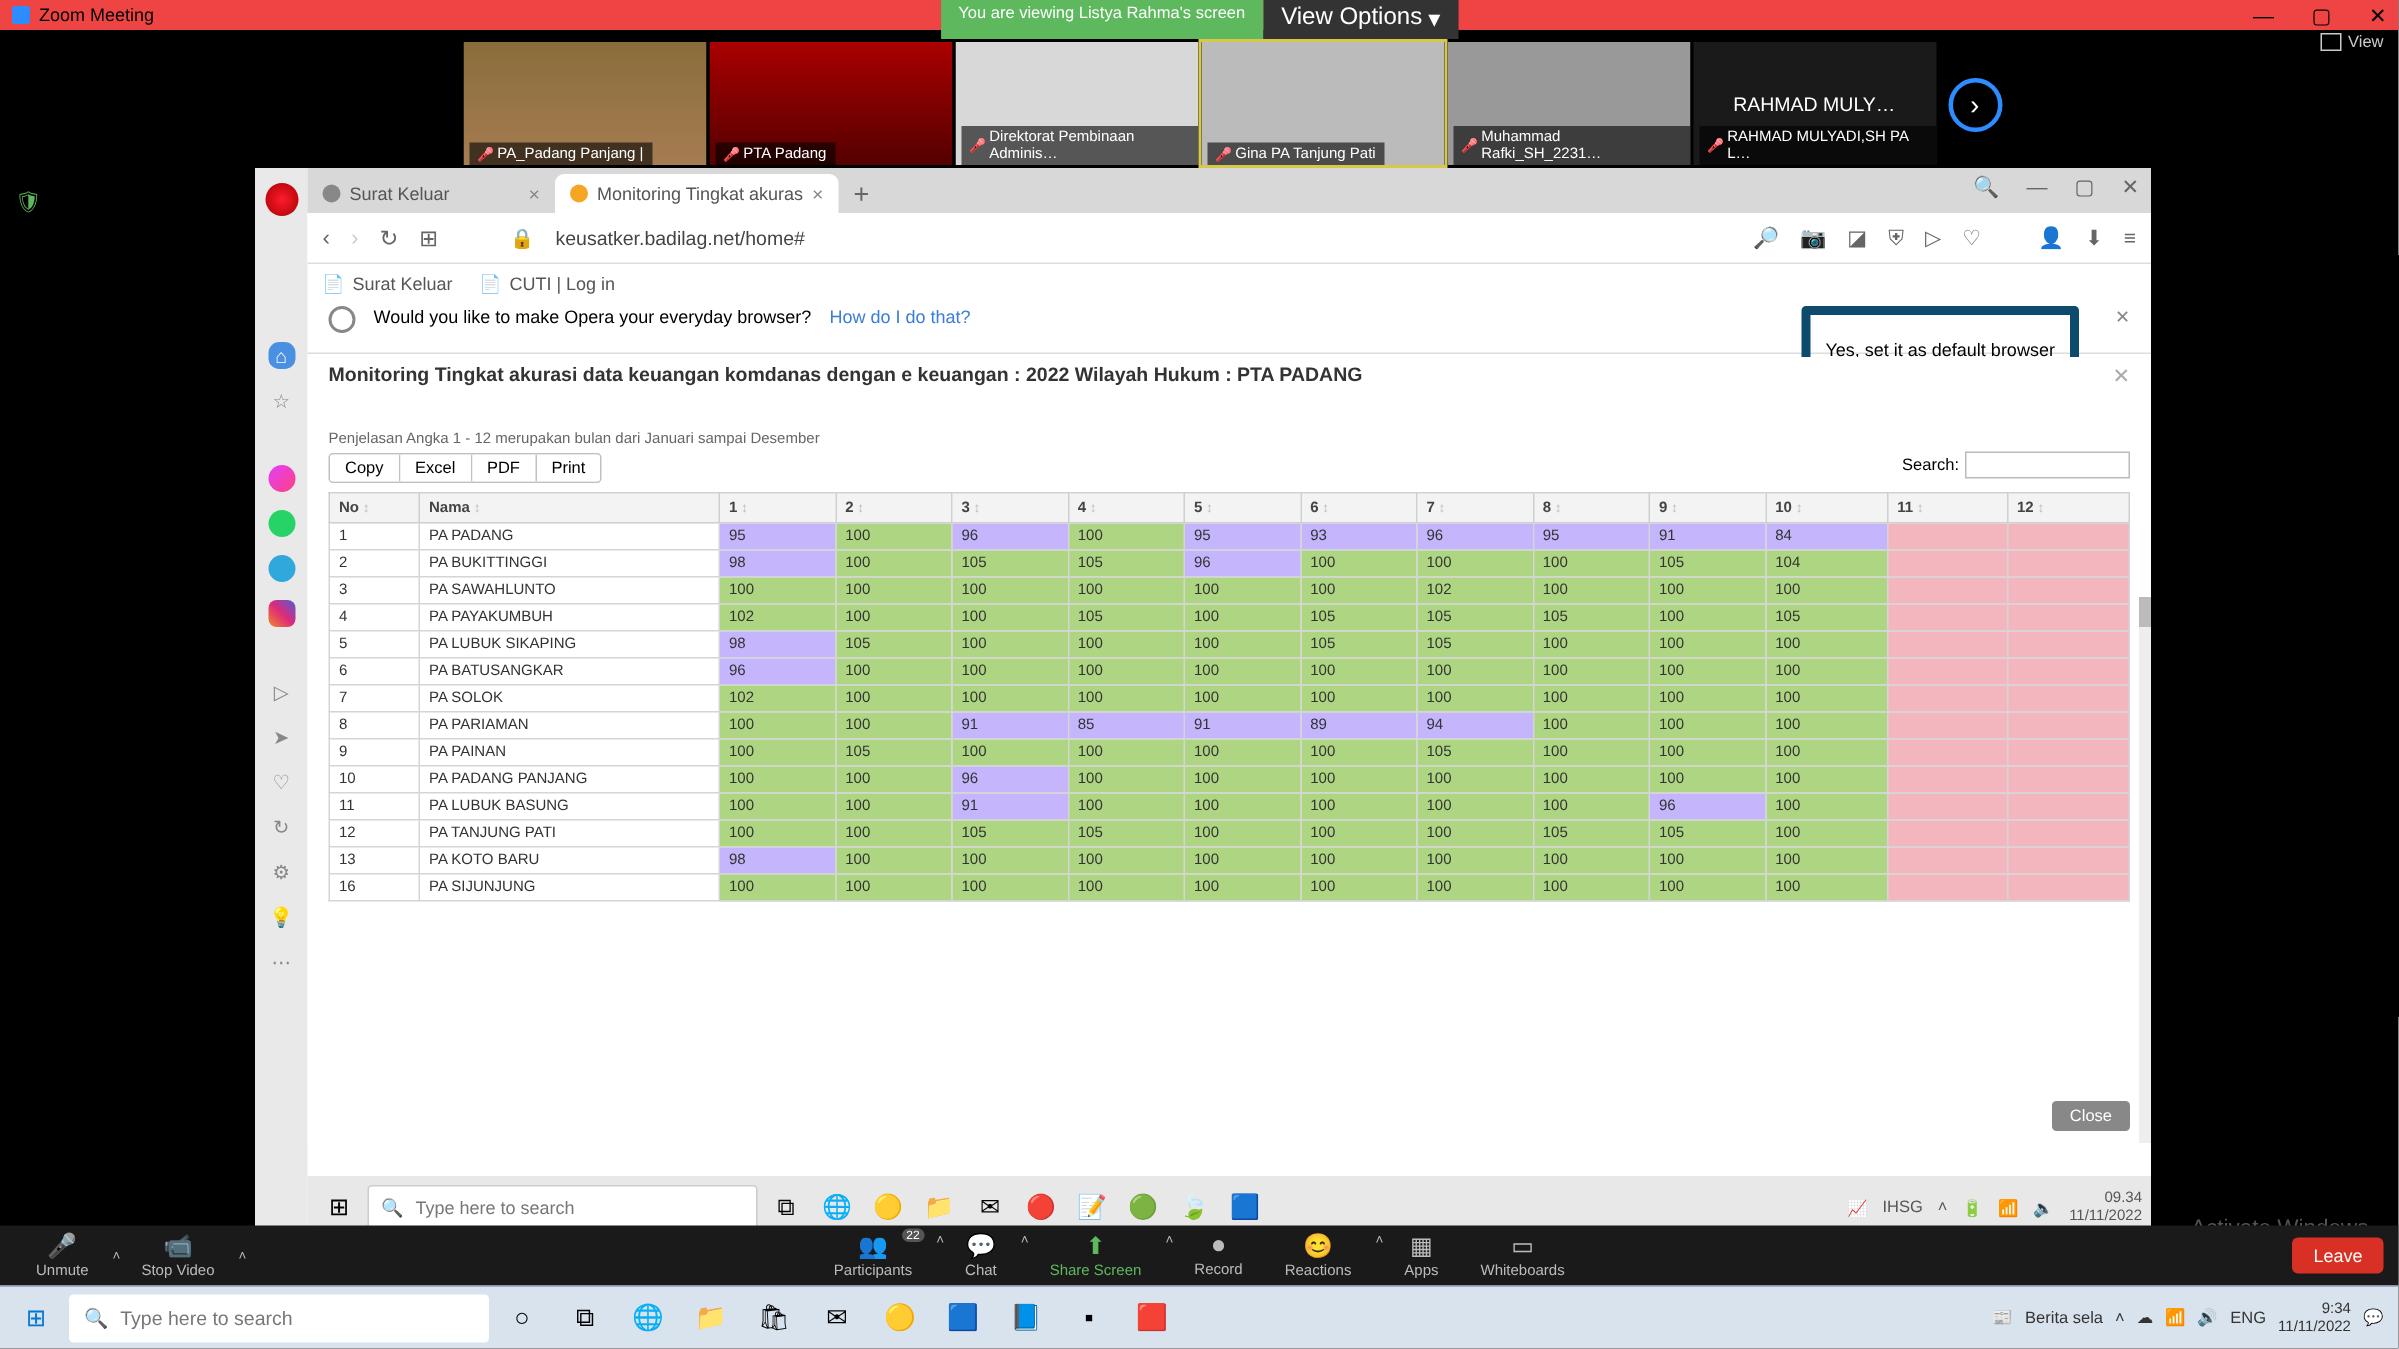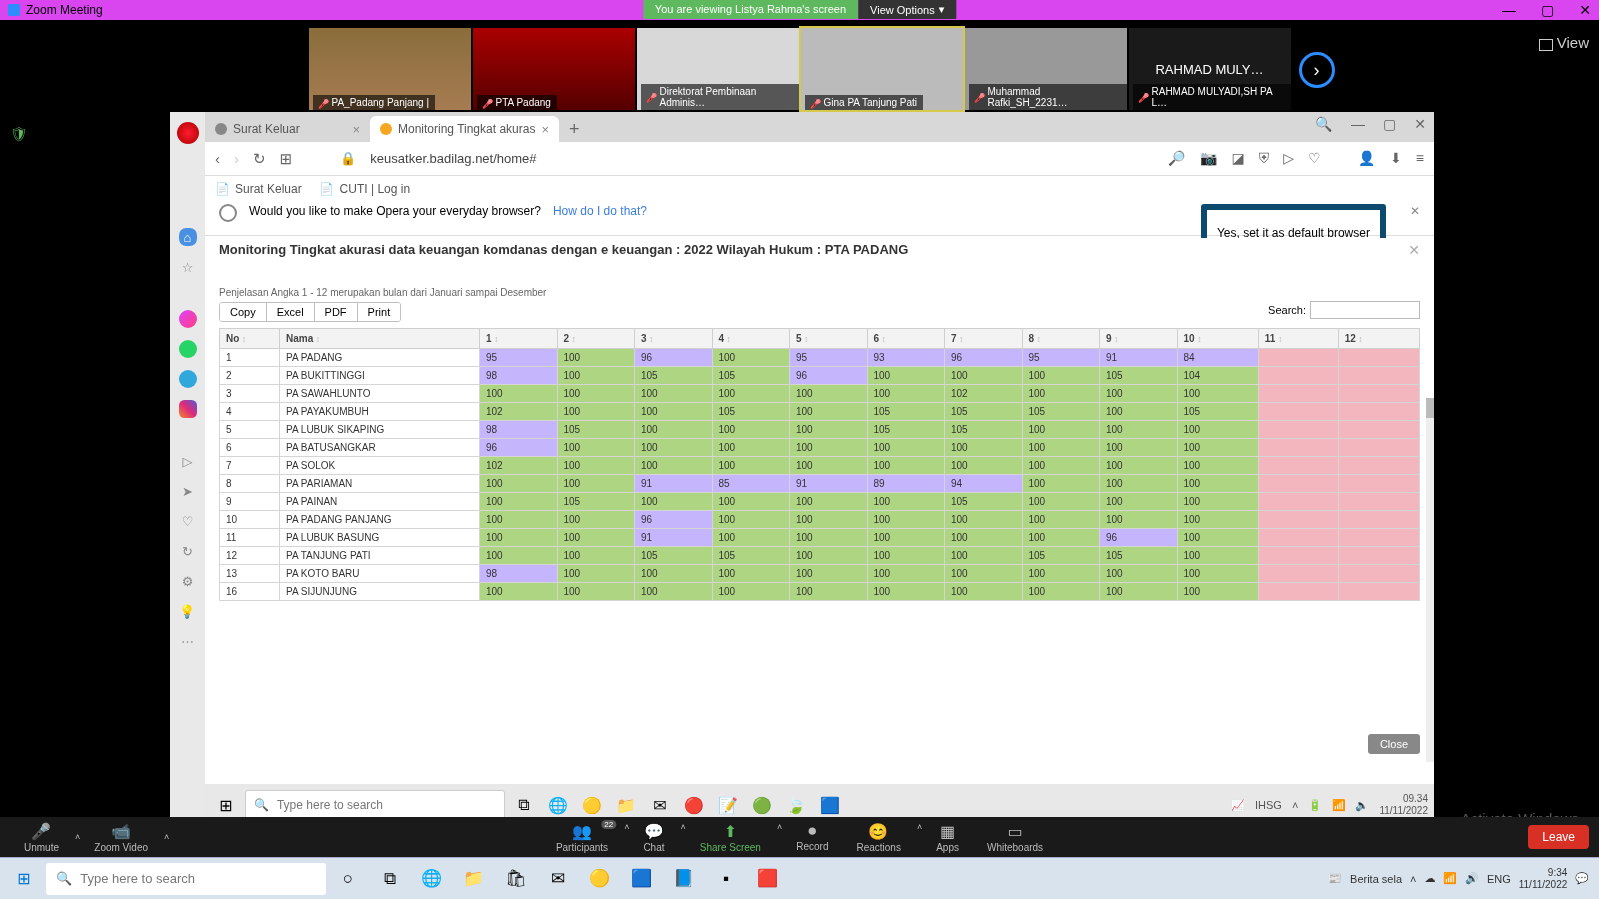--- a/index.html
+++ b/index.html
@@ -1,24 +1,24 @@
 <!DOCTYPE html>
 <html><head>
 <meta charset="utf-8">
 <style>
 *{margin:0;padding:0;box-sizing:border-box;font-family:"Segoe UI",Arial,sans-serif}
 body{background:#000;width:1599px;height:899px;overflow:hidden;position:relative}
-.zoom-titlebar{height:20px;background:#d946ef;display:flex;align-items:center;padding:0 8px;font-size:12px}
+.zoom-titlebar{height:20px;background:#ef4444;display:flex;align-items:center;padding:0 8px;font-size:12px}
 .zoom-titlebar .zoom-icon{width:12px;height:12px;background:#2d8cff;border-radius:2px;margin-right:6px}
 .zoom-titlebar .win-ctl{margin-left:auto;display:flex;gap:25px;font-size:14px}
 .zoom-titlebar .win-ctl span{cursor:pointer}
 .share-banner{position:absolute;top:0;left:50%;transform:translateX(-50%);display:flex;z-index:10}
 .share-banner .msg{background:#5eb85e;color:#fff;padding:3px 12px;font-size:11px}
-.share-banner .opt{background:#333;color:#fff;padding:3px 12px;font-size:11px;display:flex;align-items:center;gap:4px}
-.view-btn{position:absolute;top:34px;right:10px;color:#ccc;font-size:15px;display:flex;align-items:flex-end;gap:4px}
+.share-banner .opt{background:#333;color:#fff;padding:3px 12px;font-size:16px;display:flex;align-items:flex-start;gap:4px}
+.view-btn{position:absolute;top:22px;right:10px;color:#ccc;font-size:11px;display:flex;align-items:flex-end;gap:4px}
 .view-btn::before{content:"";width:12px;height:10px;border:1px solid #ccc;display:inline-block}
 .video-strip{position:absolute;top:28px;left:50%;transform:translateX(-50%);display:flex;gap:2px}
 .video-tile{width:162px;height:82px;background:#333;position:relative;overflow:hidden}
 .video-tile.yellow-b{outline:2px solid #d4c94b}
 .video-tile.black{background:#1a1a1a;display:flex;align-items:center;justify-content:center;color:#fff;font-weight:400;font-size:13px}
 .video-tile .name{position:absolute;bottom:0;left:4px;background:rgba(0,0,0,0.6);color:#fff;font-size:10px;padding:2px 6px;display:flex;align-items:center;gap:3px}
 .video-tile .mute{width:10px;height:10px;display:inline-block}
 .video-tile .mute.red::before{content:"🎤";font-size:9px;filter:sepia(1) hue-rotate(310deg) saturate(5)}
 .video-tile .bg{width:100%;height:100%}
 .bg1{background:linear-gradient(#8a6d3b,#a67c52)}
@@ -528,21 +528,21 @@
 </div>
 
 <div class="zoom-toolbar">
   <div class="zt">
       <span class="zi">🎤</span>
       <span>Unmute</span>
     </div>
   <span class="chev">˄</span>
   <div class="zt">
       <span class="zi">📹</span>
-      <span>Zoom Video</span>
+      <span>Stop Video</span>
     </div>
   <span class="chev">˄</span>
   <div class="center">
     <div class="zt">
         <span class="zi">👥</span>
         <span>Participants</span>
         <span class="badge">22</span>
       </div>
     <span class="chev">˄</span>
     <div class="zt">

